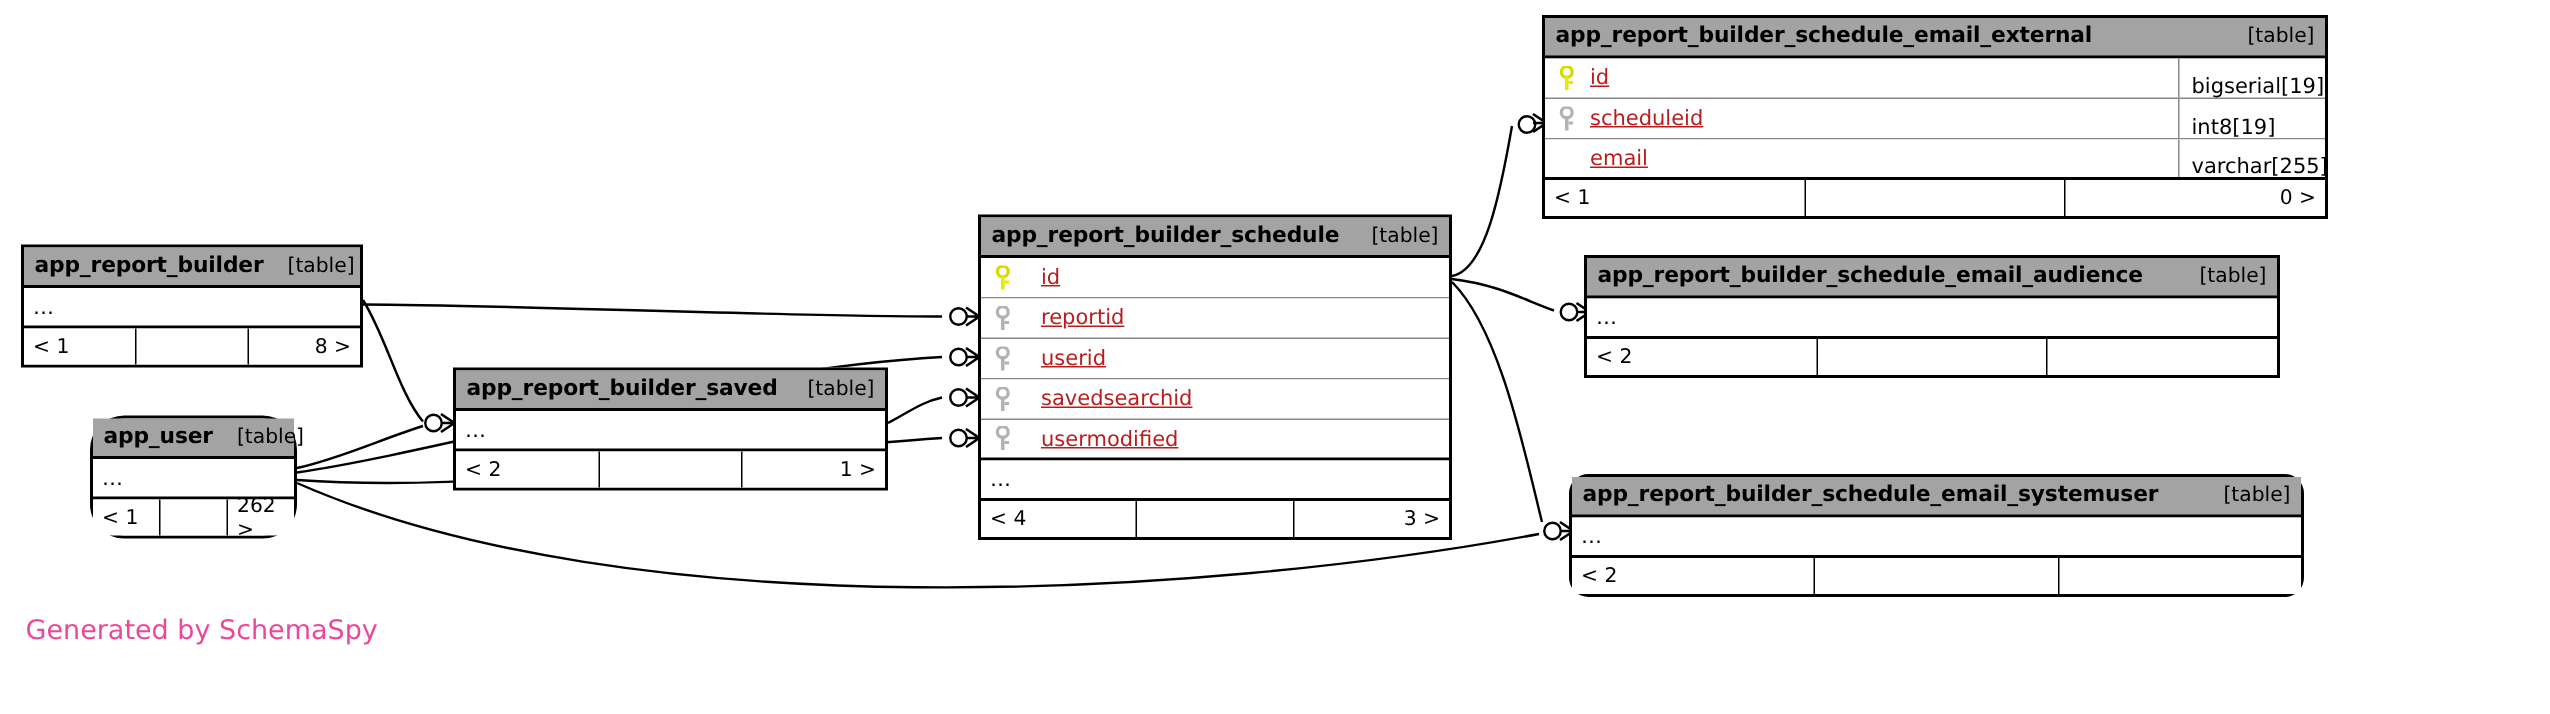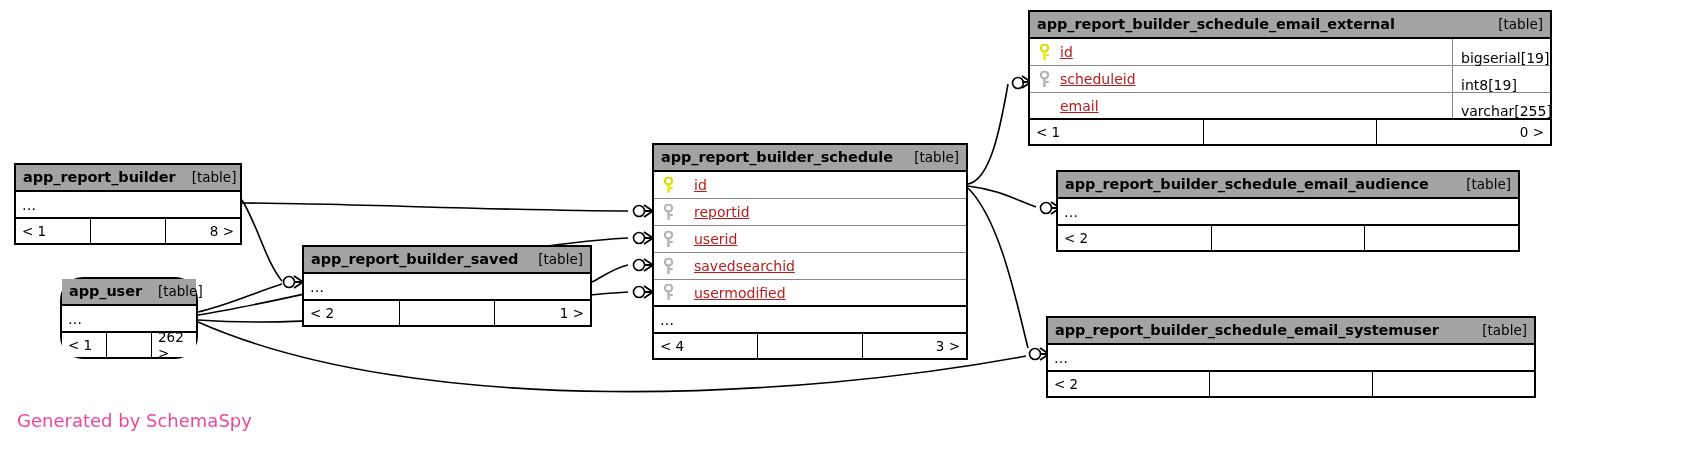--- a/index.html
+++ b/index.html
@@ -263,21 +263,21 @@
       <span class="ttype">[table]</span>
     </div>
     <div class="ellipsis-row">…</div>
     <div class="foot-row">
       <span class="foot-cell foot-left">&lt; 2</span>
       <span class="foot-cell foot-mid"></span>
       <span class="foot-cell foot-right"></span>
     </div>
   </div>
 
-  <div class="node" id="n-sys" style="left:1046px; top:316px; width:490px;">
+  <div class="node" id="n-sys" style="left:1046px; top:316px; width:490px;border-radius:13px;">
     <div class="node-title">
       <span class="tname">app_report_builder_schedule_email_systemuser</span>
       <span class="ttype">[table]</span>
     </div>
     <div class="ellipsis-row">…</div>
     <div class="foot-row">
       <span class="foot-cell foot-left">&lt; 2</span>
       <span class="foot-cell foot-mid"></span>
       <span class="foot-cell foot-right"></span>
     </div>

